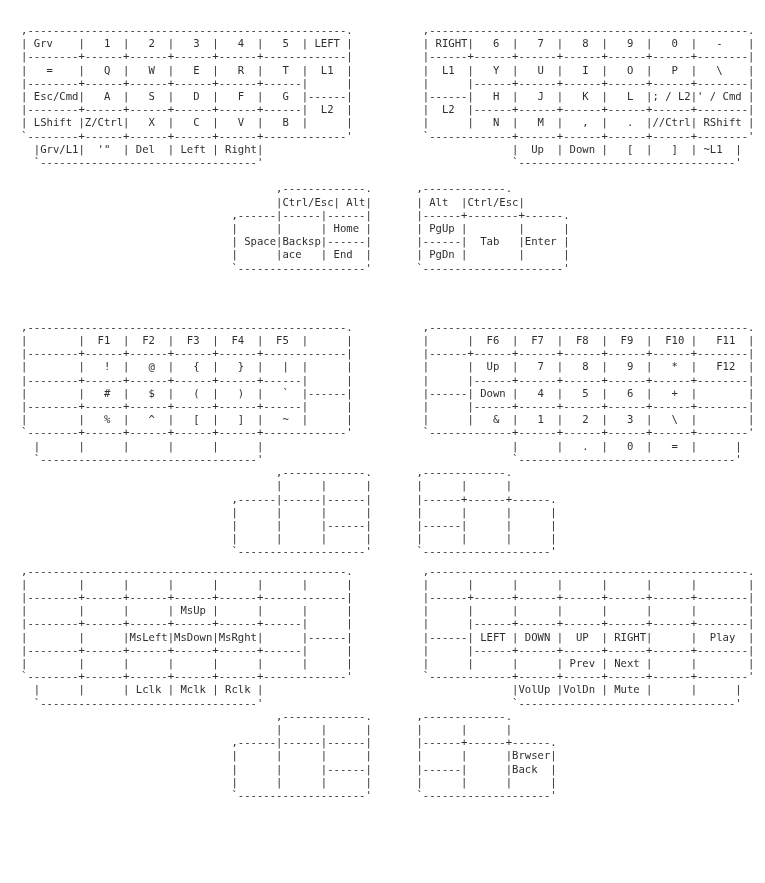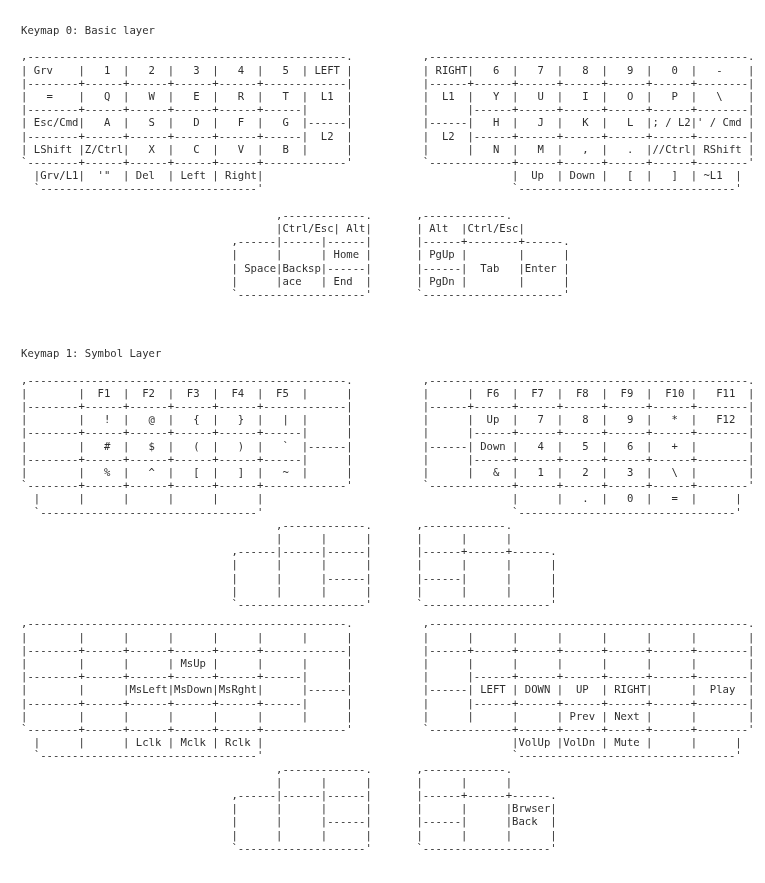--- a/index.html
+++ b/index.html
@@ -32,21 +32,20 @@
   }
   #keymap-section-1 { margin-top: 46px; }
   #keymap-section-2 { margin-top: 6px; }
 </style>
 </head>
 <body style="background: rgb(255, 255, 255); color: rgb(47, 47, 47);">
 
 <main>
 
   <section class="keymap-section" id="keymap-section-0">
-    <div class="keymap-title">Keymap 0: Basic layer</div>
     <pre class="keymap-art">,--------------------------------------------------.           ,--------------------------------------------------.
 | Grv    |   1  |   2  |   3  |   4  |   5  | LEFT |           | RIGHT|   6  |   7  |   8  |   9  |   0  |   -    |
 |--------+------+------+------+------+-------------|           |------+------+------+------+------+------+--------|
 |   =    |   Q  |   W  |   E  |   R  |   T  |  L1  |           |  L1  |   Y  |   U  |   I  |   O  |   P  |   \    |
 |--------+------+------+------+------+------|      |           |      |------+------+------+------+------+--------|
 | Esc/Cmd|   A  |   S  |   D  |   F  |   G  |------|           |------|   H  |   J  |   K  |   L  |; / L2|' / Cmd |
 |--------+------+------+------+------+------|  L2  |           |  L2  |------+------+------+------+------+--------|
 | LShift |Z/Ctrl|   X  |   C  |   V  |   B  |      |           |      |   N  |   M  |   ,  |   .  |//Ctrl| RShift |
 `--------+------+------+------+------+-------------'           `-------------+------+------+------+------+--------'
   |Grv/L1|  '"  | Del  | Left | Right|                                       |  Up  | Down |   [  |   ]  | ~L1  |
@@ -55,21 +54,20 @@
                                         ,-------------.       ,-------------.
                                         |Ctrl/Esc| Alt|       | Alt  |Ctrl/Esc|
                                  ,------|------|------|       |------+--------+------.
                                  |      |      | Home |       | PgUp |        |      |
                                  | Space|Backsp|------|       |------|  Tab   |Enter |
                                  |      |ace   | End  |       | PgDn |        |      |
                                  `--------------------'       `----------------------'</pre>
   </section>
 
   <section class="keymap-section" id="keymap-section-1">
-    <div class="keymap-title">Keymap 1: Symbol Layer</div>
     <pre class="keymap-art">,--------------------------------------------------.           ,--------------------------------------------------.
 |        |  F1  |  F2  |  F3  |  F4  |  F5  |      |           |      |  F6  |  F7  |  F8  |  F9  |  F10 |   F11  |
 |--------+------+------+------+------+-------------|           |------+------+------+------+------+------+--------|
 |        |   !  |   @  |   {  |   }  |   |  |      |           |      |  Up  |   7  |   8  |   9  |   *  |   F12  |
 |--------+------+------+------+------+------|      |           |      |------+------+------+------+------+--------|
 |        |   #  |   $  |   (  |   )  |   `  |------|           |------| Down |   4  |   5  |   6  |   +  |        |
 |--------+------+------+------+------+------|      |           |      |------+------+------+------+------+--------|
 |        |   %  |   ^  |   [  |   ]  |   ~  |      |           |      |   &amp;  |   1  |   2  |   3  |   \  |        |
 `--------+------+------+------+------+-------------'           `-------------+------+------+------+------+--------'
   |      |      |      |      |      |                                       |      |   .  |   0  |   =  |      |

